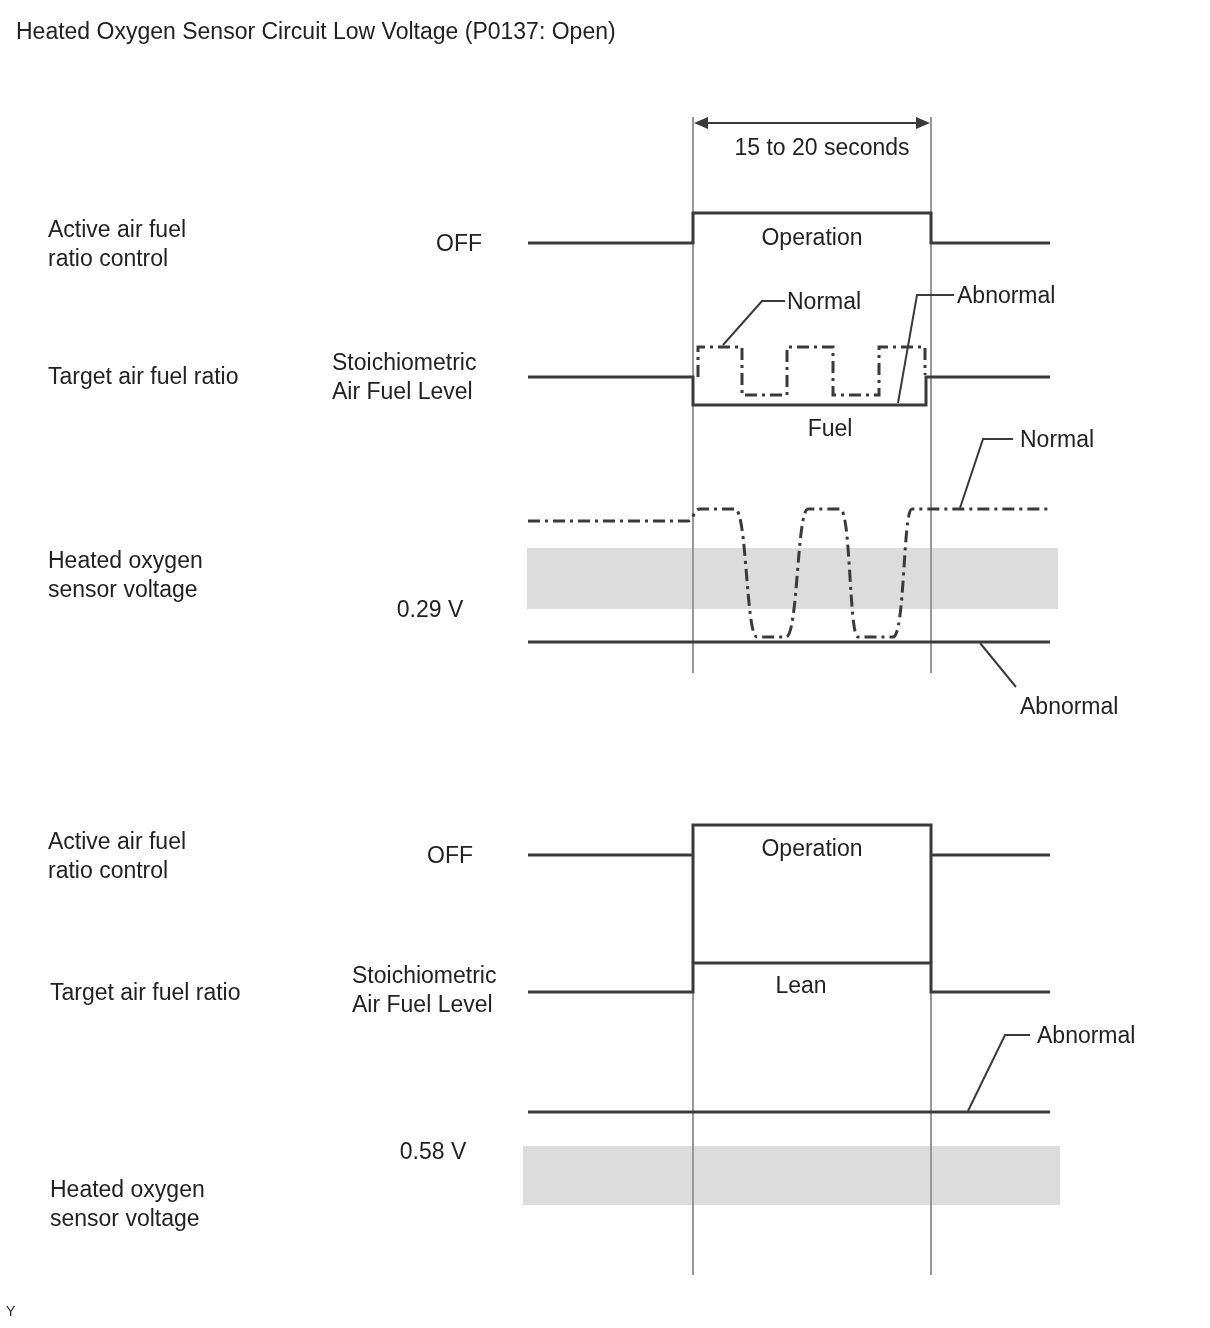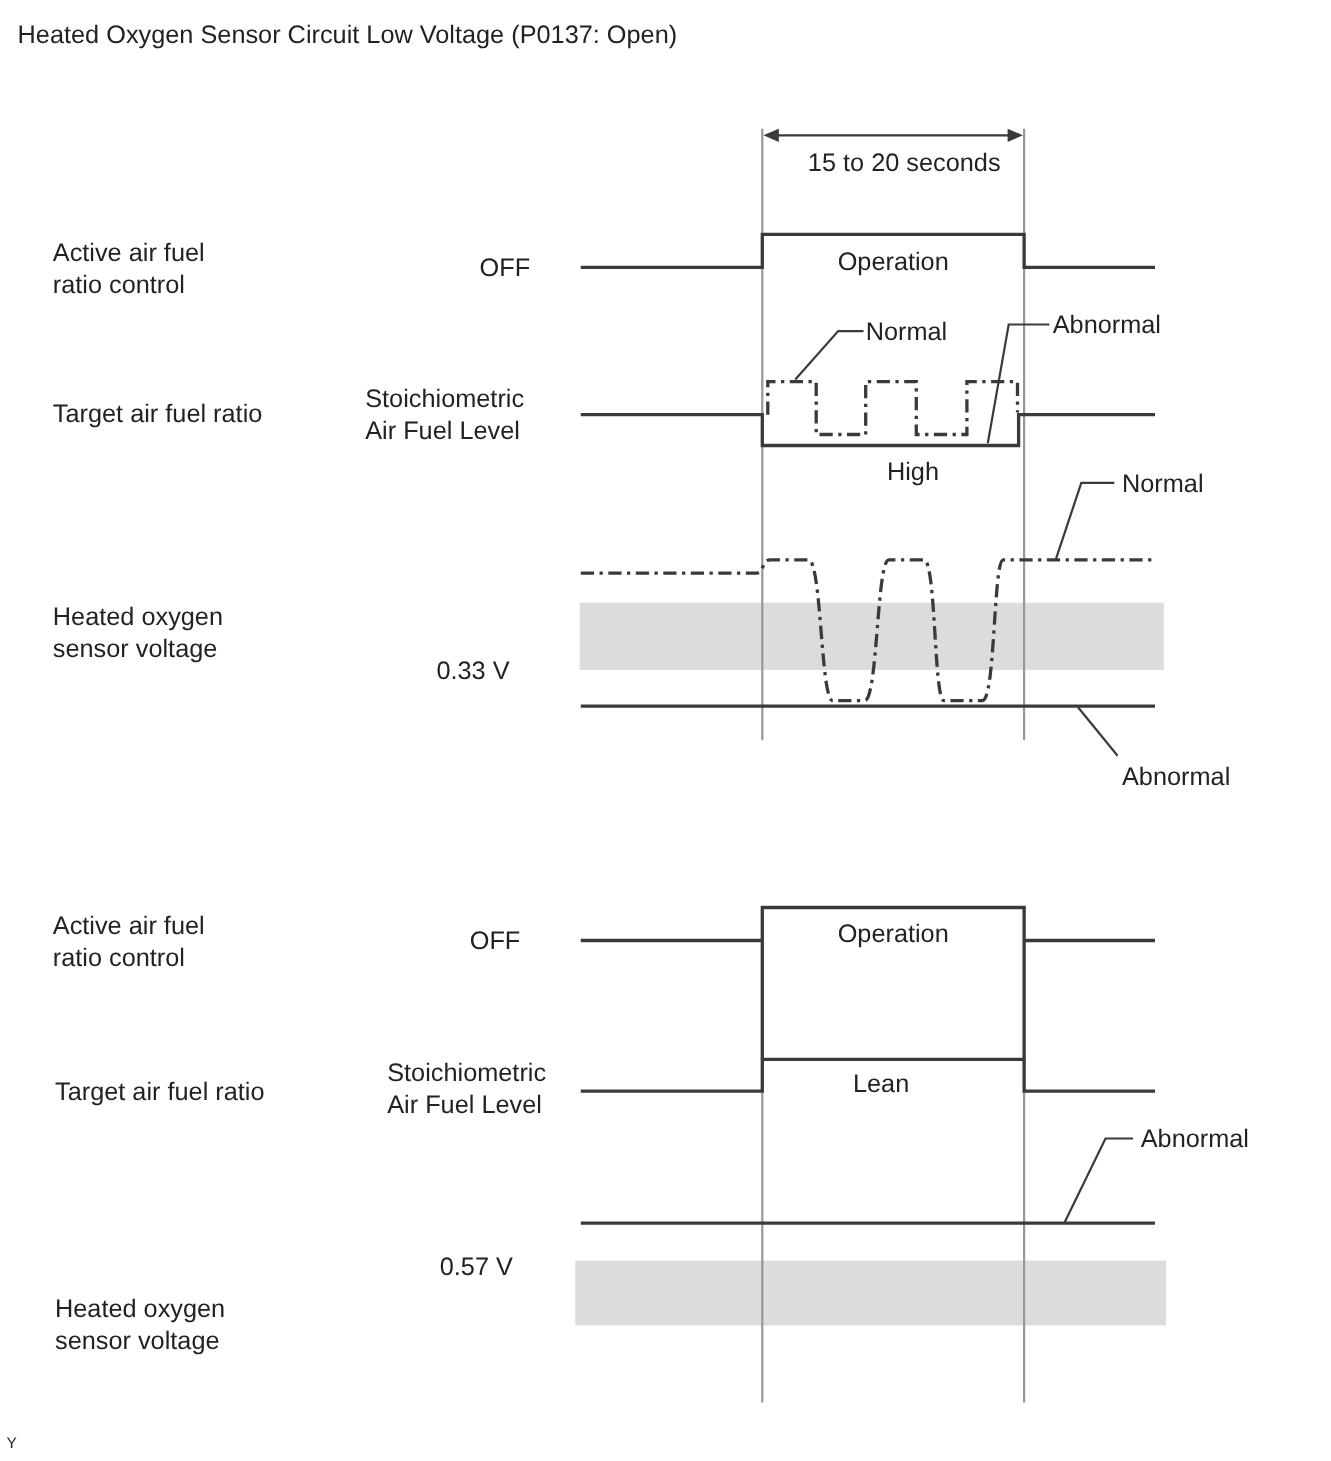--- a/index.html
+++ b/index.html
@@ -84,39 +84,39 @@
   <div class="lbl" style="left:48px; top:215px;">Active air fuel</div>
   <div class="lbl" style="left:48px; top:244px;">ratio control</div>
   <div class="lbl right" style="left:400px; top:229px; width:118px;">OFF</div>
   <div class="lbl center" style="left:693px; top:223px; width:238px;">Operation</div>
 
   <div class="lbl" style="left:48px; top:362px;">Target air fuel ratio</div>
   <div class="lbl" style="left:332px; top:348px;">Stoichiometric</div>
   <div class="lbl" style="left:332px; top:377px;">Air Fuel Level</div>
   <div class="lbl" style="left:787px; top:287px;">Normal</div>
   <div class="lbl" style="left:957px; top:281px;">Abnormal</div>
-  <div class="lbl center" style="left:760px; top:414px; width:140px;">High</div>
+  <div class="lbl center" style="left:760px; top:414px; width:140px;">Fuel</div>
 
   <div class="lbl" style="left:48px; top:546px;">Heated oxygen</div>
   <div class="lbl" style="left:48px; top:575px;">sensor voltage</div>
-  <div class="lbl right" style="left:370px; top:595px; width:120px;">0.33 V</div>
+  <div class="lbl right" style="left:370px; top:595px; width:120px;">0.29 V</div>
   <div class="lbl" style="left:1020px; top:425px;">Normal</div>
   <div class="lbl" style="left:1020px; top:692px;">Abnormal</div>
 
 
   <div class="lbl" style="left:48px; top:827px;">Active air fuel</div>
   <div class="lbl" style="left:48px; top:856px;">ratio control</div>
   <div class="lbl right" style="left:400px; top:841px; width:100px;">OFF</div>
   <div class="lbl center" style="left:693px; top:834px; width:238px;">Operation</div>
 
   <div class="lbl" style="left:50px; top:978px;">Target air fuel ratio</div>
   <div class="lbl" style="left:352px; top:961px;">Stoichiometric</div>
   <div class="lbl" style="left:352px; top:990px;">Air Fuel Level</div>
   <div class="lbl center" style="left:693px; top:971px; width:216px;">Lean</div>
   <div class="lbl" style="left:1037px; top:1021px;">Abnormal</div>
 
-  <div class="lbl right" style="left:373px; top:1137px; width:120px;">0.57 V</div>
+  <div class="lbl right" style="left:373px; top:1137px; width:120px;">0.58 V</div>
   <div class="lbl" style="left:50px; top:1175px;">Heated oxygen</div>
   <div class="lbl" style="left:50px; top:1204px;">sensor voltage</div>
 
   <div class="lbl small" style="left:6px; top:1303px;">Y</div>
 
 </div>
 
 </body></html>

